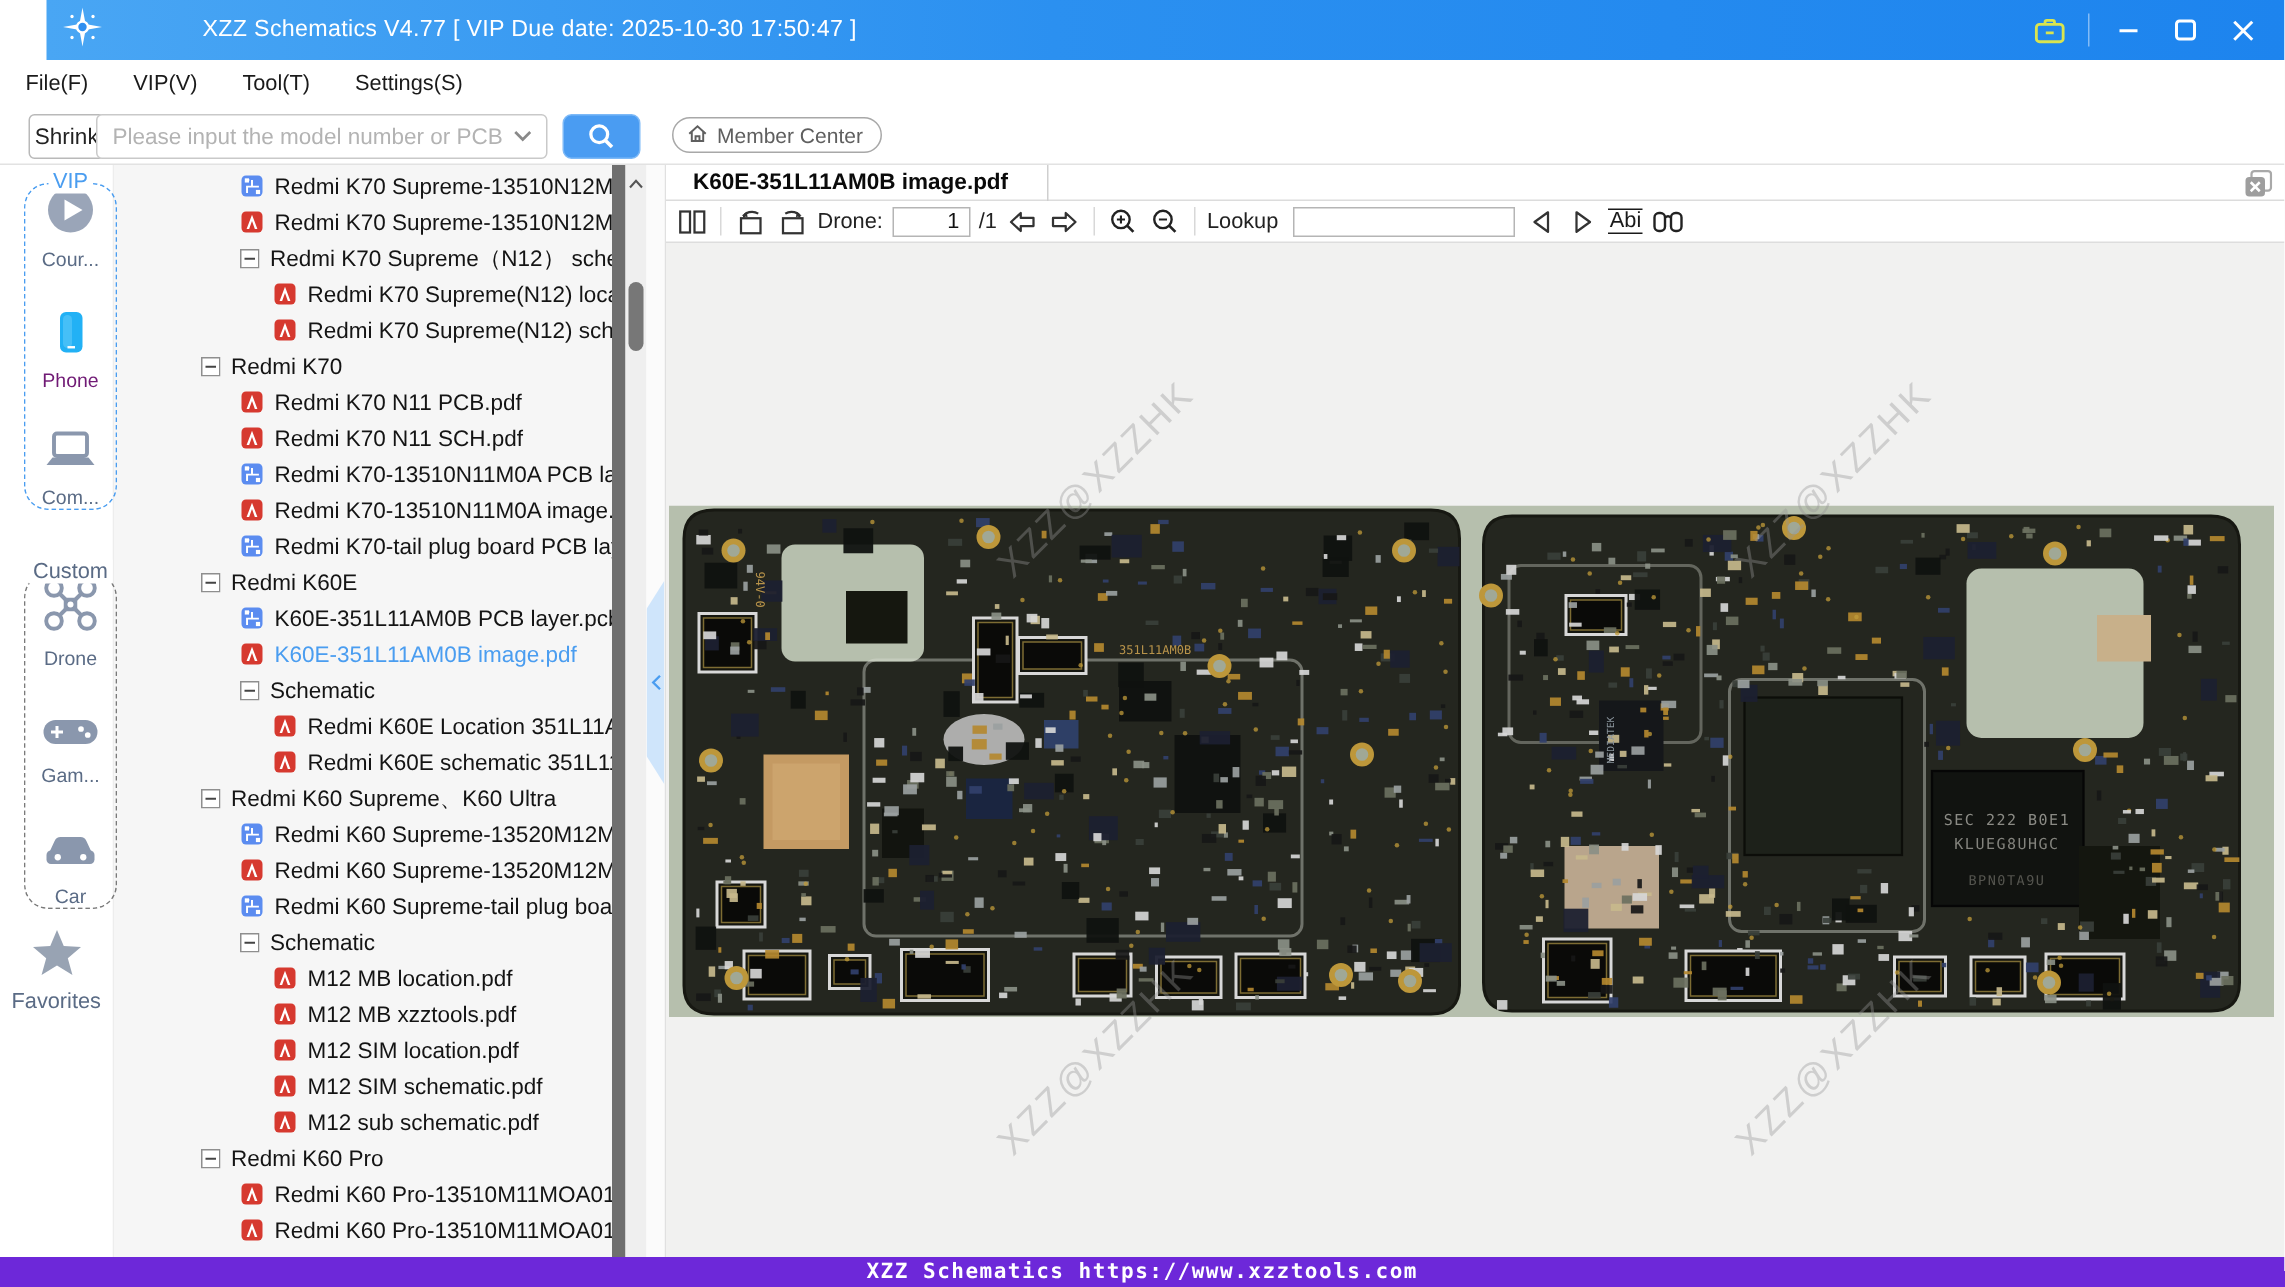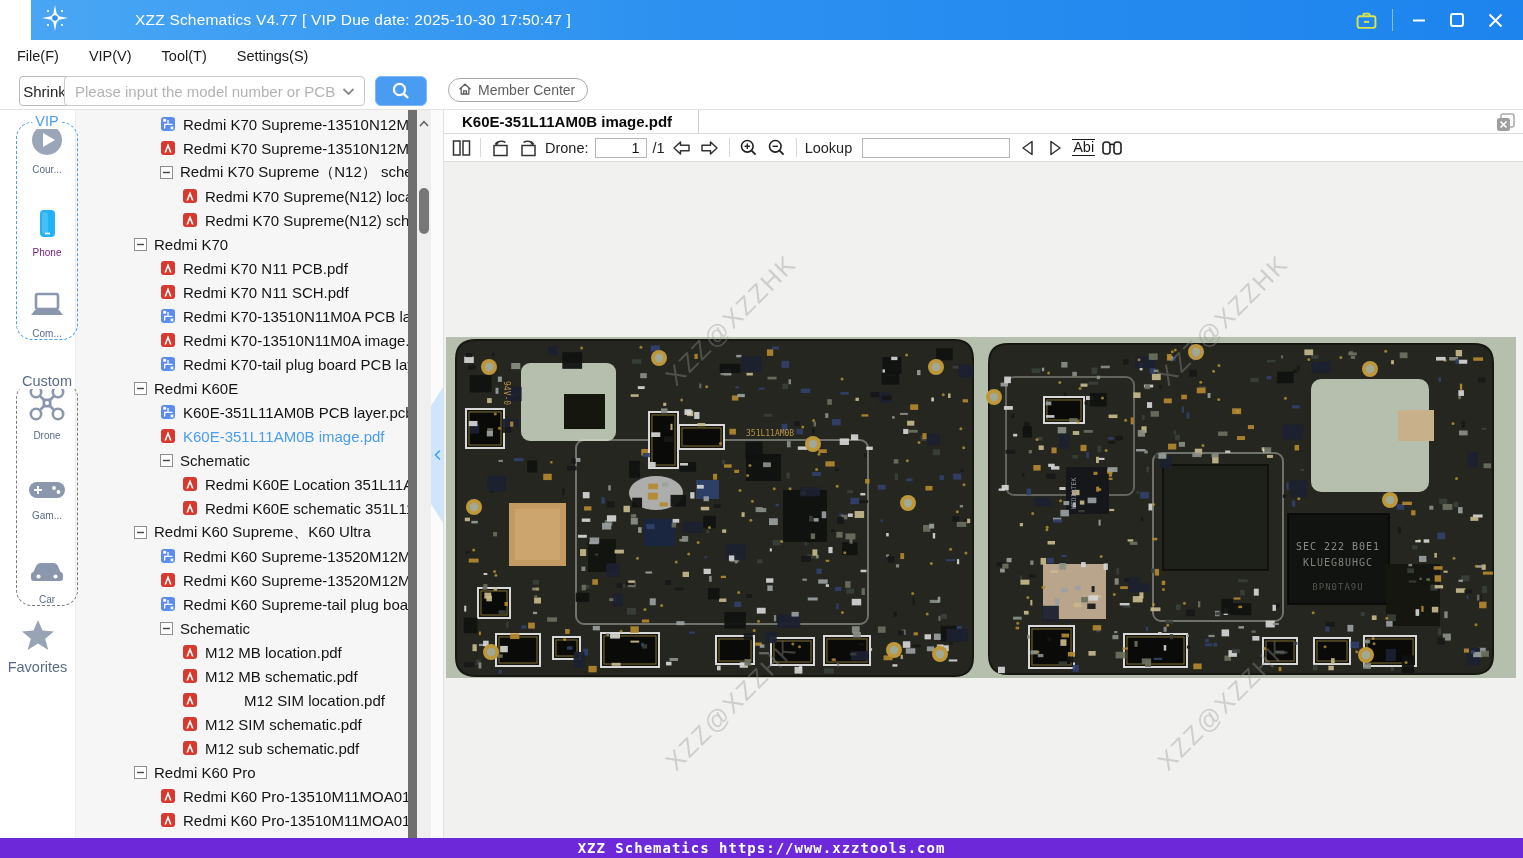--- a/index.html
+++ b/index.html
@@ -31,21 +31,21 @@
   .main { height:728px; display:flex; position:relative; }
 
   .sidebar { width:75px; background:#fff; position:relative; flex:none; }
   .groupbox { position:absolute; left:16px; width:62px; display:flex; flex-direction:column; justify-content:space-between; align-items:center; border-radius:16px; }
   .vipbox { top:12px; height:218px; border:1.5px dashed #4a9df0; }
   .custombox { top:272px; height:224px; border:1.5px dashed #7a7a7a; }
   .grouplabel { position:absolute; top:-10px; left:50%; transform:translateX(-50%); background:#fff; padding:0 3px; font-size:14.5px; }
   .vipbox .grouplabel { color:#4a9df0; }
   .custombox .grouplabel { color:#5a6b85; }
   .navitem { display:flex; flex-direction:column; align-items:center; gap:3px; cursor:pointer; }
-  .navitem .nlabel { font-size:10px; color:#5a6b85; }
+  .navitem .nlabel { font-size:13px; color:#5a6b85; }
   .navitem.active .nlabel { color:#701a75; }
   .favorites { position:absolute; left:0; top:508px; width:75px; display:flex; flex-direction:column; align-items:center; gap:3px; cursor:pointer; }
   .favorites .nlabel { font-size:14.5px; color:#5a6b85; }
 
   
   .tree { width:333px; flex:none; background:#f6f6f6; overflow:hidden; padding-top:2px; border-left:1px solid #ededed; }
   .trow { height:24px; display:flex; align-items:center; white-space:nowrap; cursor:pointer; }
   .trow .ticon { flex:none; display:flex; align-items:center; margin-right:7px; }
   .trow .tlabel { font-size:15px; color:#141414; }
   .trow.sel .tlabel { color:#4a9df0; }
@@ -446,23 +446,23 @@
         </span>
         <span class="tlabel">M12 MB location.pdf</span>
       </div>
       <div class="trow" style="padding-left: 106px;">
         <span class="ticon">
           <svg width="16" height="16" viewBox="0 0 16 16">
             <rect x="1" y="1" width="14" height="14" rx="3" fill="#d6392f"></rect>
             <path d="M8 3.2 L11.6 12.6 H9.9 L8 7.4 L6.1 12.6 H4.4 Z" fill="#fff"></path>
           </svg>
         </span>
-        <span class="tlabel">M12 MB schematic.pdf</span>
-      </div>
-      <div class="trow" style="padding-left: 106px; gap: 39px;">
+        <span class="tlabel">M12 MB xzztools.pdf</span>
+      </div>
+      <div class="trow" style="padding-left: 106px;">
         <span class="ticon">
           <svg width="16" height="16" viewBox="0 0 16 16">
             <rect x="1" y="1" width="14" height="14" rx="3" fill="#d6392f"></rect>
             <path d="M8 3.2 L11.6 12.6 H9.9 L8 7.4 L6.1 12.6 H4.4 Z" fill="#fff"></path>
           </svg>
         </span>
         <span class="tlabel">M12 SIM location.pdf</span>
       </div>
       <div class="trow" style="padding-left: 106px;">
         <span class="ticon">

